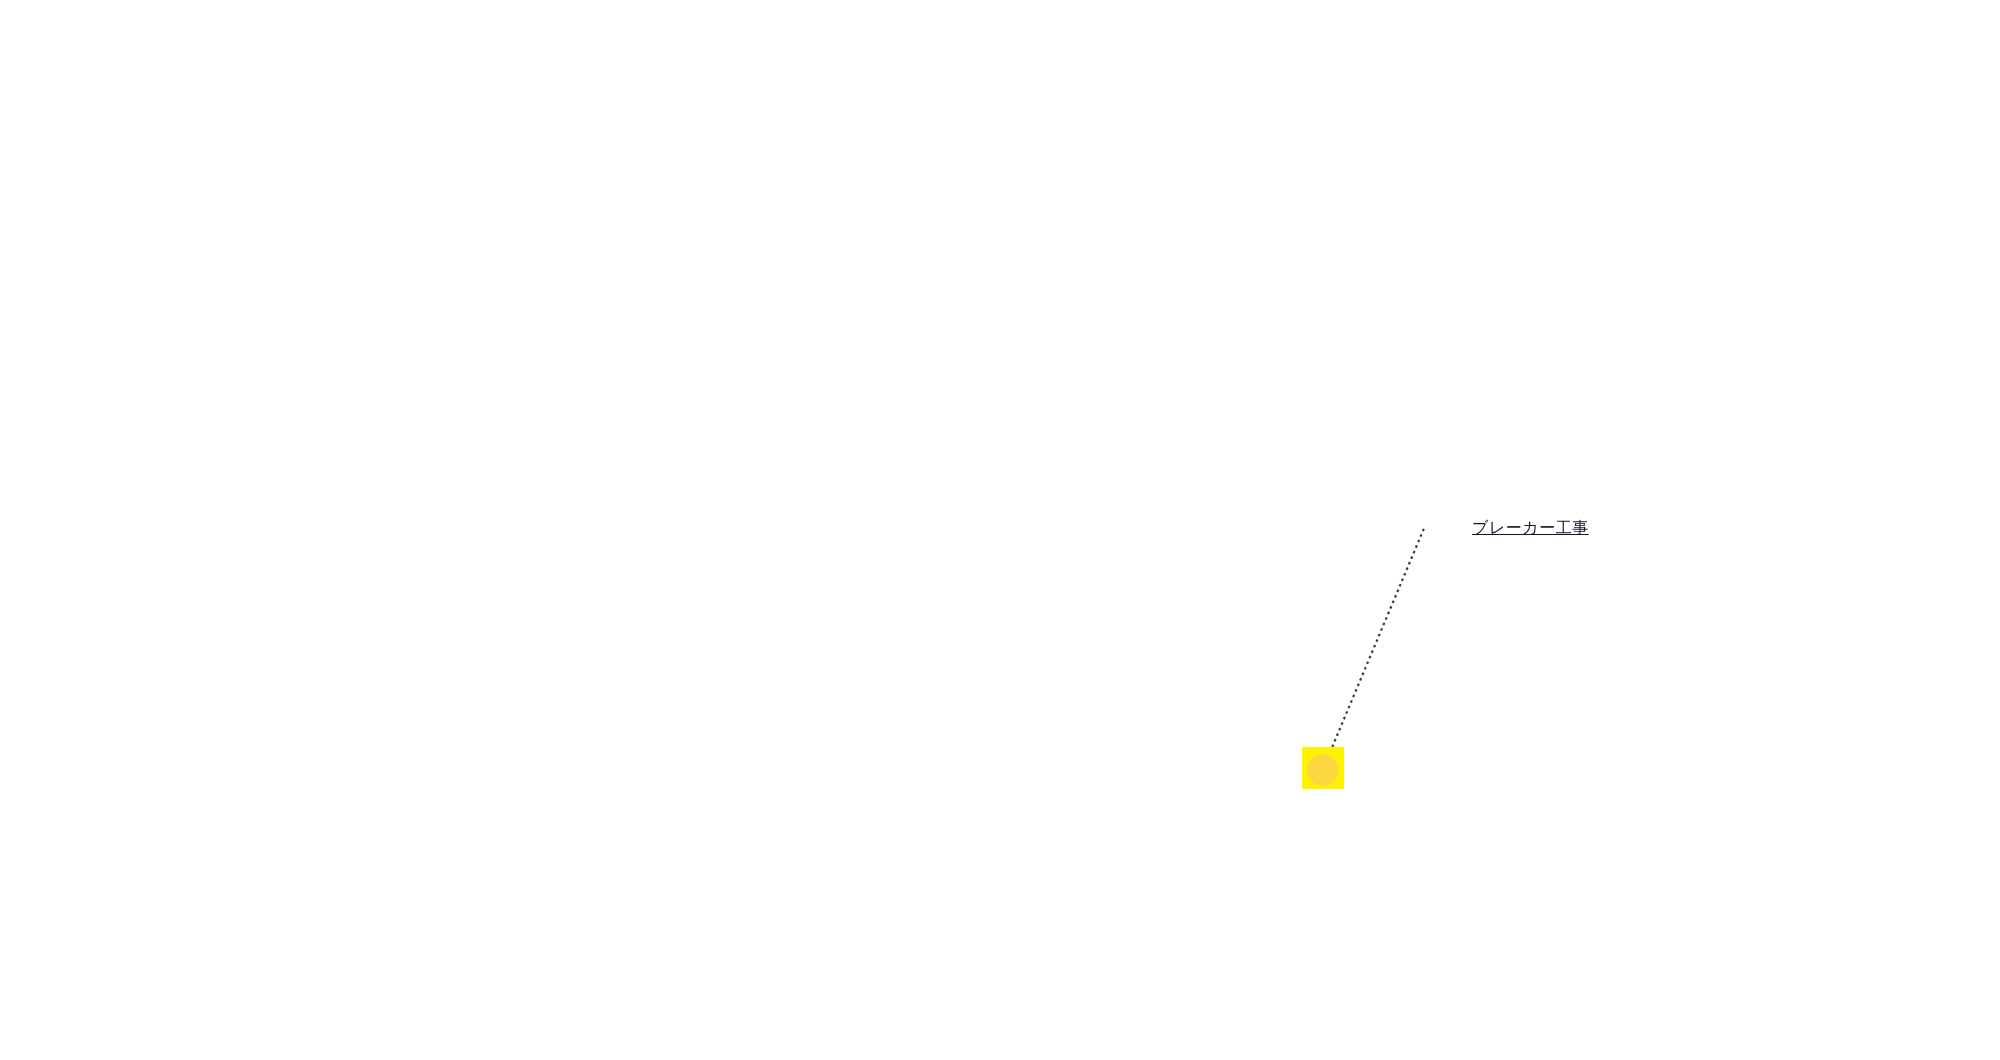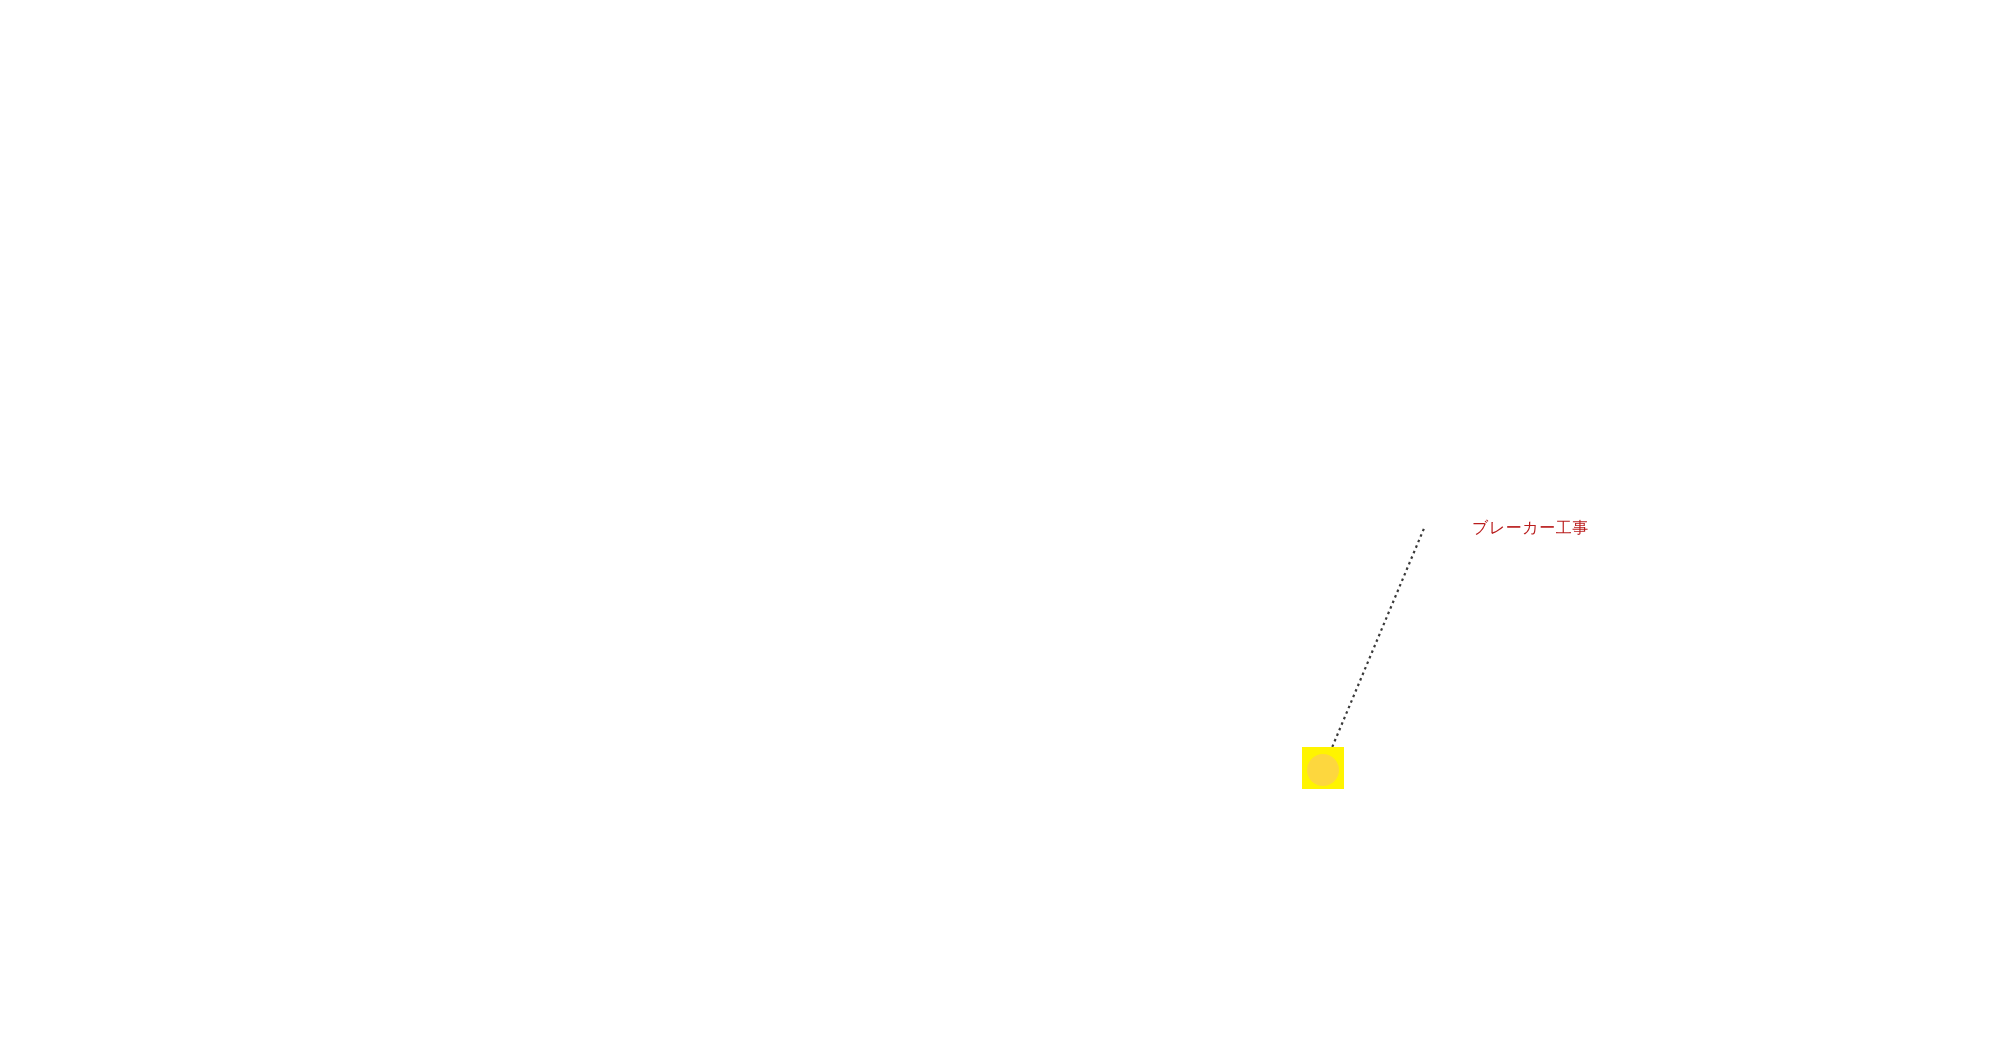--- a/index.html
+++ b/index.html
@@ -42,24 +42,25 @@
     border-radius: 50%;
     background: #fdd73e;
   }
   .map-label {
     position: absolute;
     left: 1472px;
     top: 518px;
     font-size: 16px;
     line-height: 19px;
     letter-spacing: 0.5px;
-    color: #b91c1c;
+    color: #0f172a;
     white-space: nowrap;
     cursor: pointer;
     user-select: none;
+    text-decoration: underline;
   }
 </style>
 </head>
 <body>
 
 <div id="map-canvas">
 
   <svg id="leader-svg" viewBox="0 0 2000 1060" xmlns="http://www.w3.org/2000/svg">
     <line x1="1323" y1="769" x2="1425" y2="526" stroke="#3a3a3a" stroke-width="2.2" stroke-dasharray="2.5 3.5" stroke-linecap="butt"></line>
   </svg>

